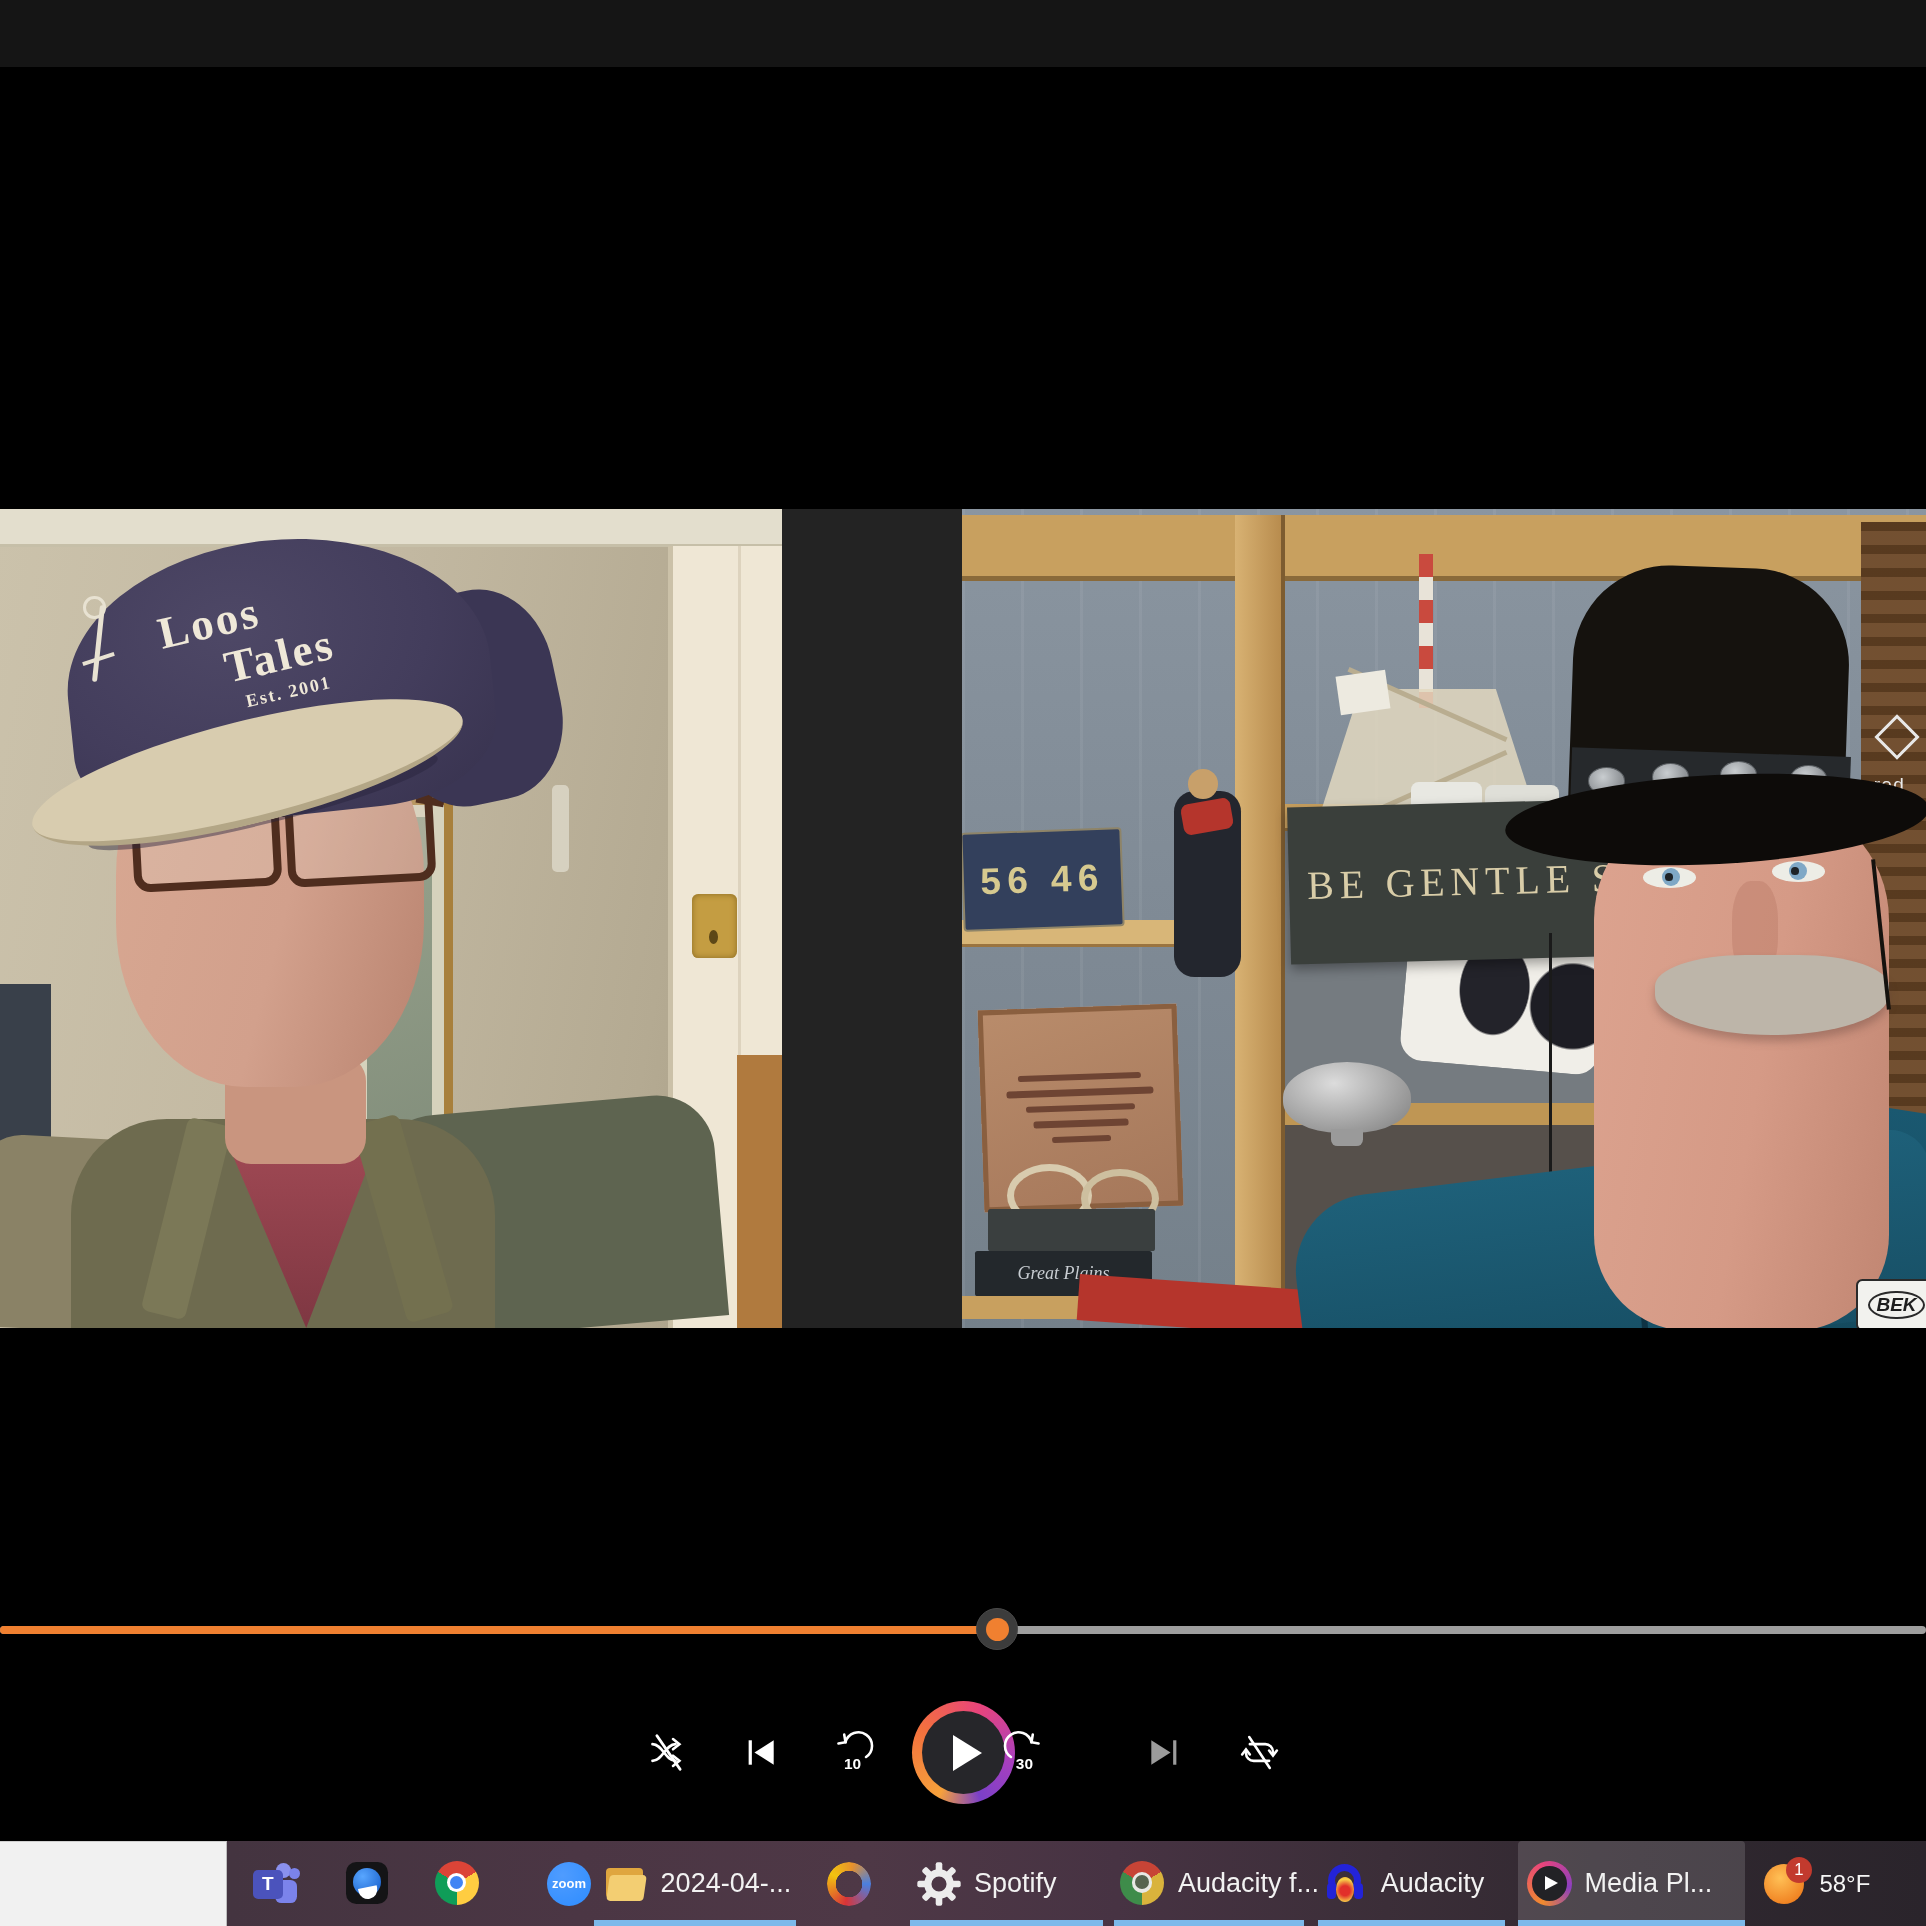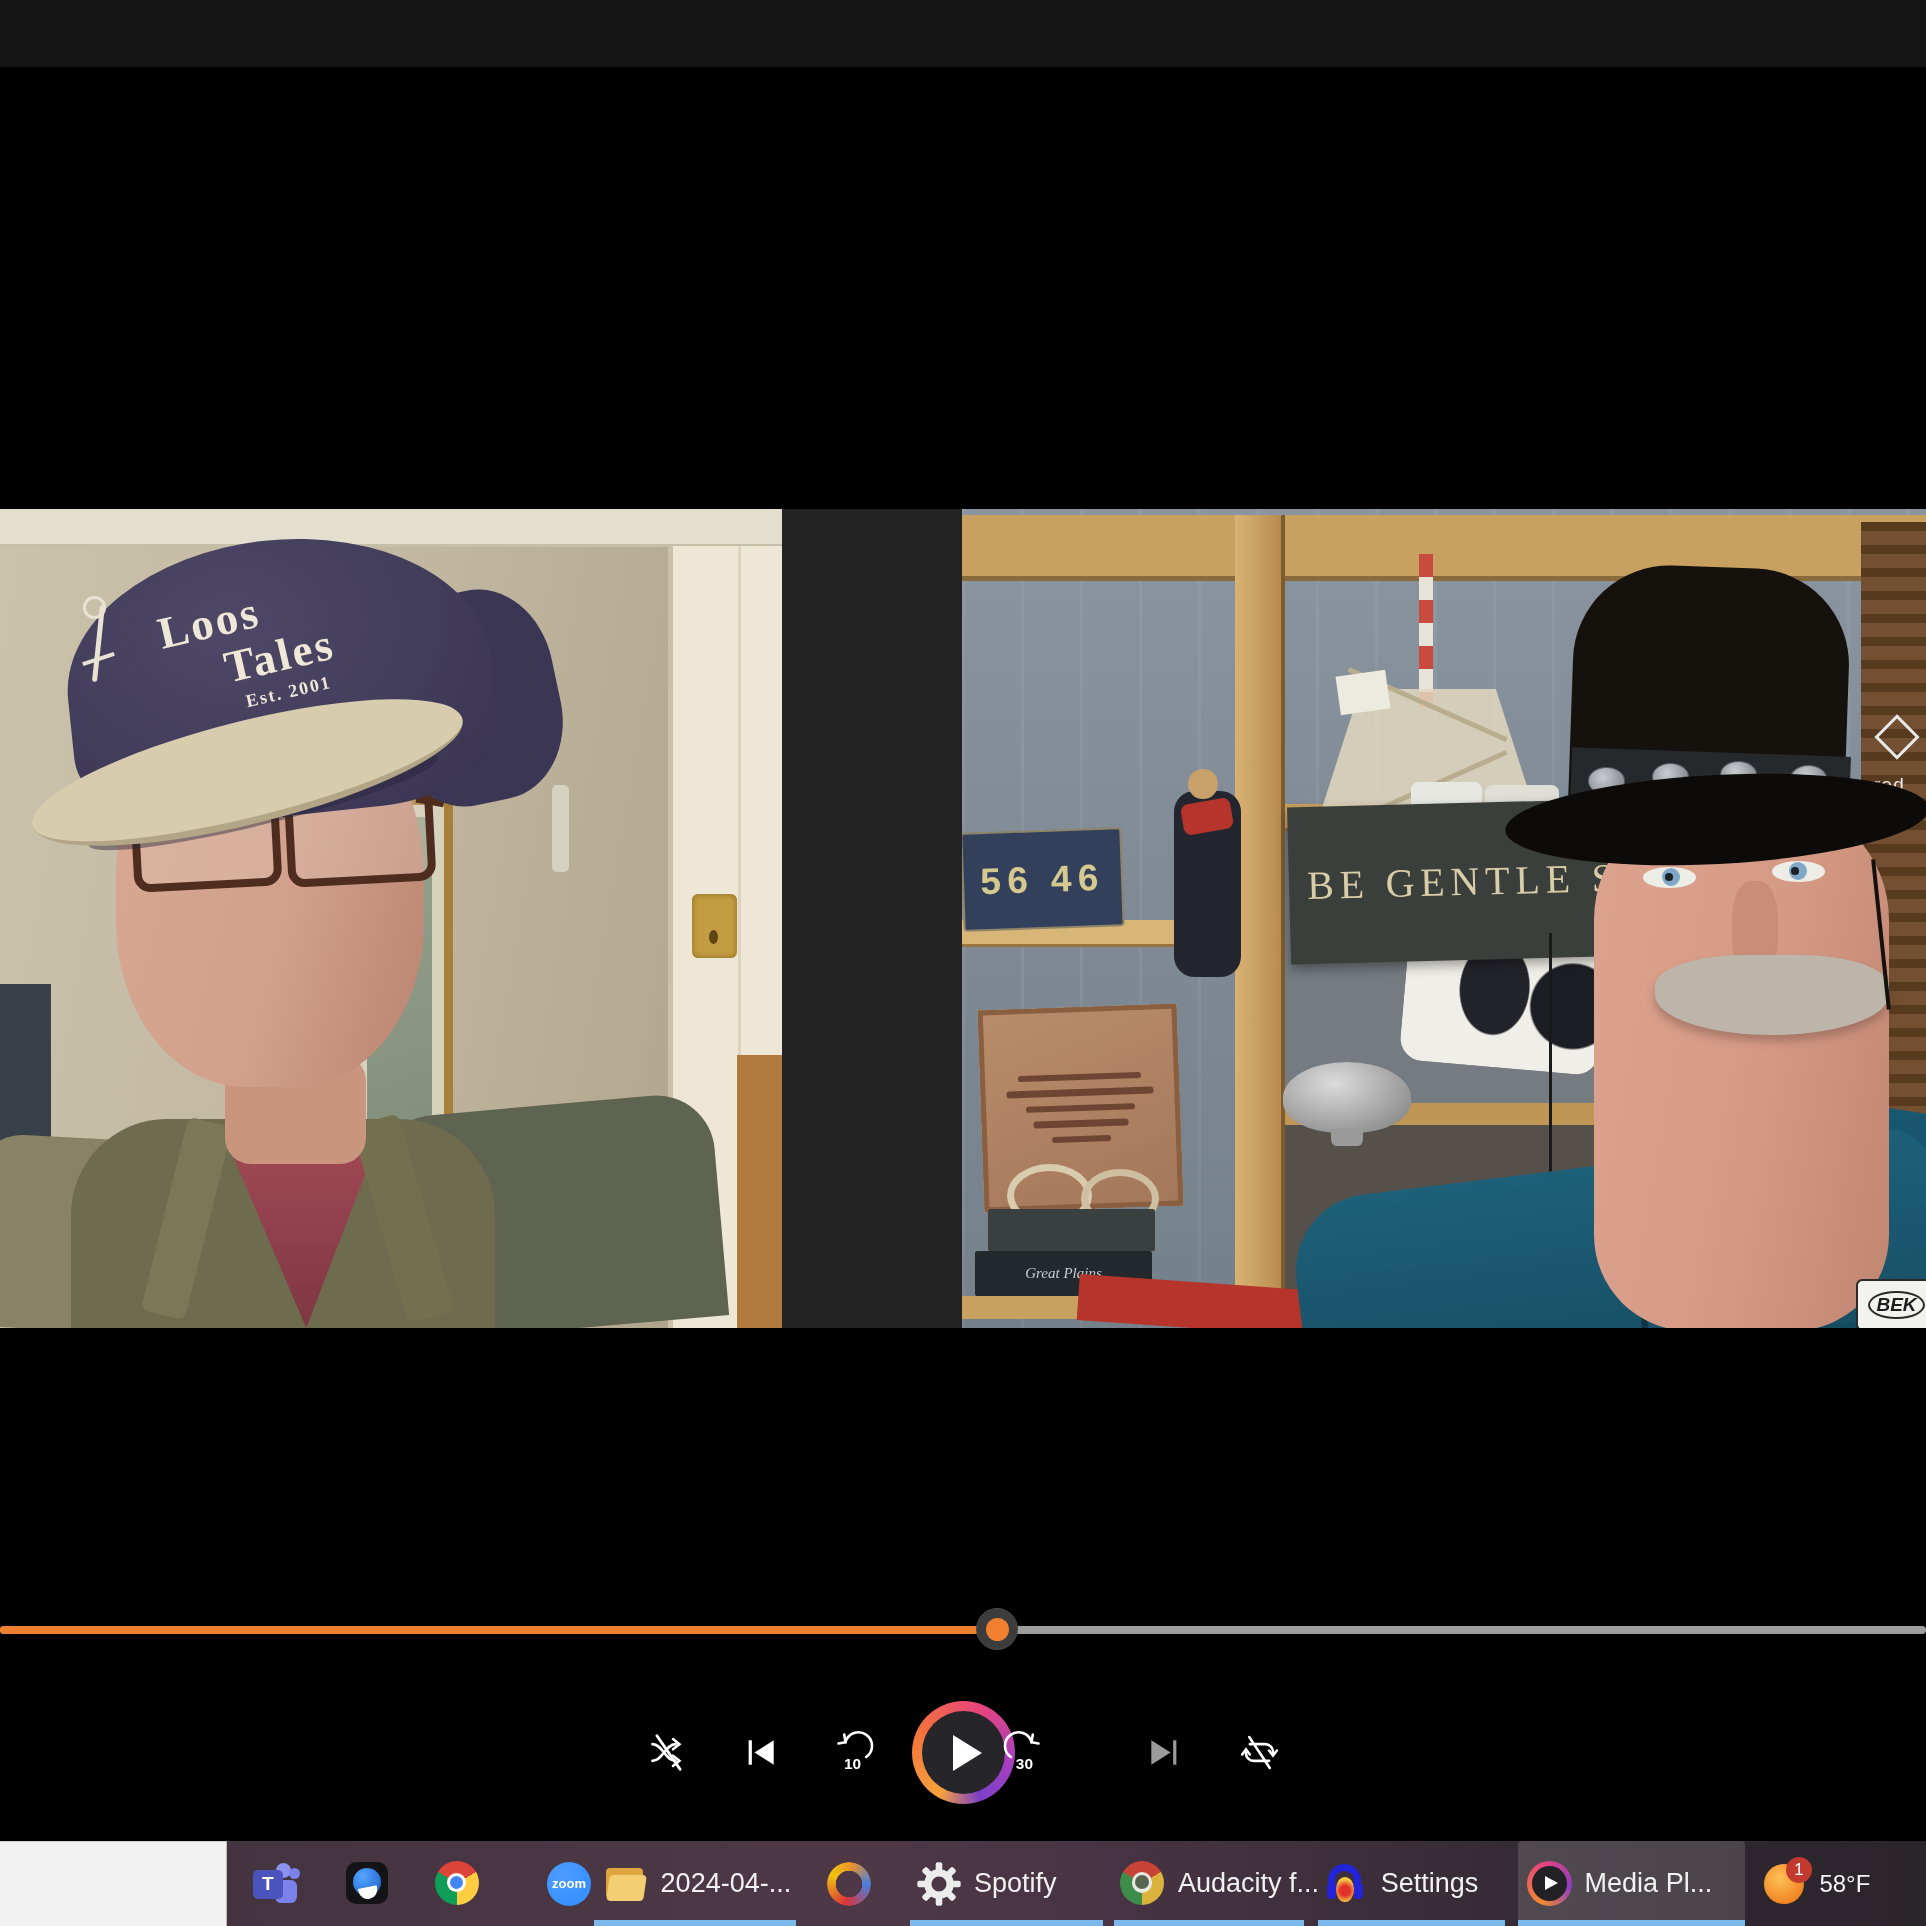--- a/index.html
+++ b/index.html
@@ -116,21 +116,21 @@
      background:linear-gradient(160deg,#b98c6b,#a5775a);box-shadow:inset 0 0 0 5.1px #8a5f3f;
      display:flex;flex-direction:column;align-items:center;justify-content:center;gap:9px;}
   .rf-plaque-line{height:6.4px;background:#6e4433;border-radius:2.6px;}
   #rf-ribbon1{left:45px;top:655px;width:71px;height:49px;border:7.7px solid #d8cbae;
      border-bottom-color:transparent;border-radius:50%;}
   #rf-ribbon2{left:119px;top:660px;width:64px;height:45px;border:7.7px solid #cdbf9f;
      border-bottom-color:transparent;border-radius:50%;}
   #rf-book1{left:26px;top:700px;width:167px;height:42px;background:#3a3f3f;border-radius:2.6px;}
   #rf-book2{left:13px;top:742px;width:177px;height:45px;background:#23282c;border-radius:2.6px;
      display:flex;align-items:center;justify-content:center;}
-  #rf-book2 span{color:#c8cdd2;font-size:15px;font-style:italic;font-family:"Liberation Serif",serif;}
+  #rf-book2 span{color:#c8cdd2;font-size:18px;font-style:italic;font-family:"Liberation Serif",serif;}
   #rf-lowbooks{left:276px;top:790px;width:173px;height:29.5px;
      background:repeating-linear-gradient(90deg,#d8d5cc 0 26px,#9aa0a4 26px 37px,#c4beb2 37px 62px);}
   #rf-red{left:116px;top:774px;width:257px;height:46px;background:#b5352c;transform:rotate(4deg);}
   #rf-bowl{left:321px;top:553px;width:128px;height:71px;
      background:radial-gradient(ellipse at 40% 30%,#dcdcdc,#8f8f8f 80%);
      border-radius:50% 50% 44% 44%;}
   #rf-bowl-stem{left:369px;top:620px;width:32px;height:16.7px;background:#9a9a9a;border-radius:0 0 6.4px 6.4px;}
   #rf-sign{left:327px;top:292px;width:501px;height:157px;background:#3a3f3b;transform:rotate(-1.5deg);
      box-shadow:0 5.1px 11.6px rgba(0,0,0,.35);display:flex;align-items:center;}
   #rf-sign span{color:#d9cda8;font-size:40px;letter-spacing:5.8px;padding-left:18px;white-space:nowrap;
@@ -529,21 +529,21 @@
   <div class="tb-underline"></div>
 </div>
 
 <div class="abs tb-btn" style="left:1318px;width:187px">
   <div class="ic" style="margin-left:5.1px">
     <div class="au-arc"></div>
       <div class="au-pad1"></div>
       <div class="au-pad2"></div>
       <div class="au-flame"></div>
   </div>
-  <span class="tb-label">Settings</span>
+  <span class="tb-label">Audacity</span>
   <div class="tb-underline"></div>
 </div>
 
 <div class="abs tb-btn" id="media-btn" style="left:1518px;width:227px">
   <div class="ic" style="margin-left:9px">
     <div class="mp">
         <div class="mp-in">
           <div class="mp-tri"></div>
         </div>
       </div>

